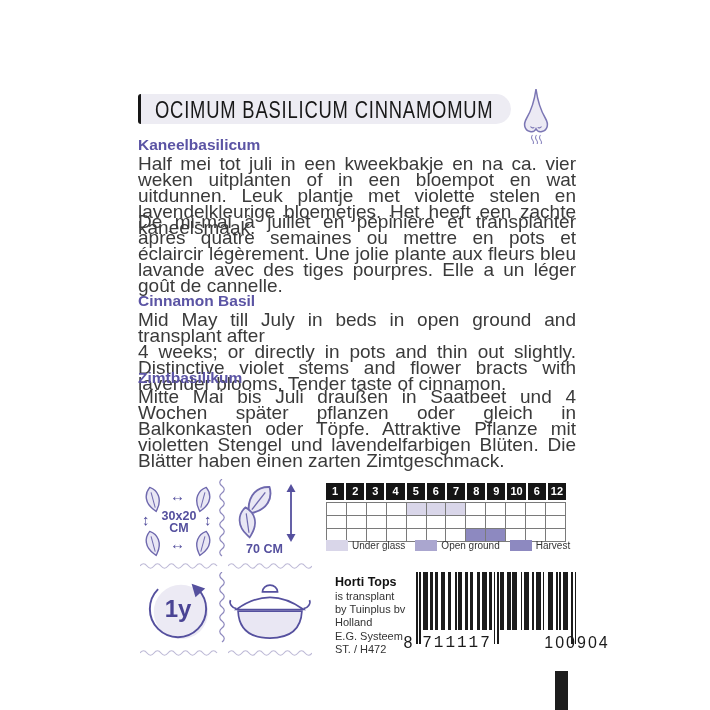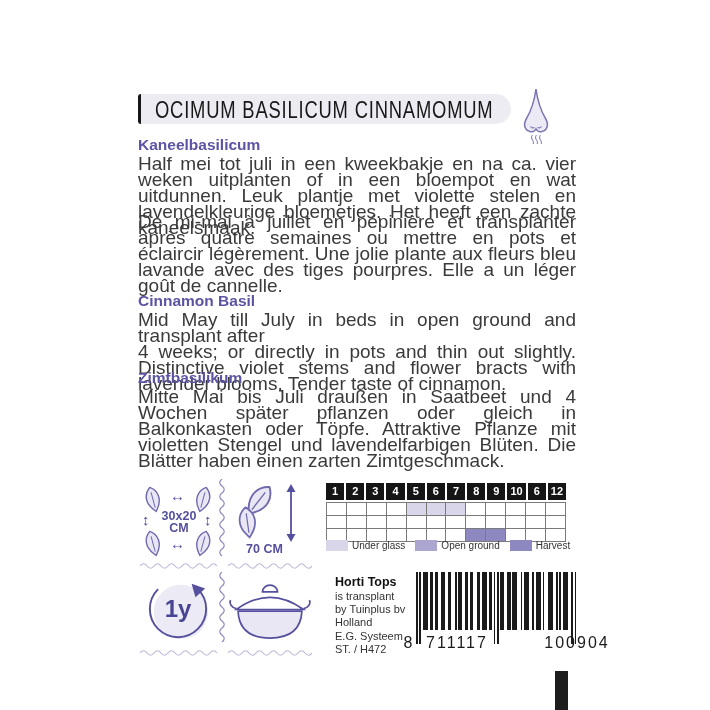--- a/index.html
+++ b/index.html
@@ -67,21 +67,21 @@
   .distributor{position:absolute;left:335px;top:575px;width:90px;}
   .distributor .dname{font-size:12.5px;font-weight:bold;color:#111;margin:0 0 1px 0;}
   .distributor .dline{font-size:11px;color:#333;line-height:13.2px;}
   .barcode{position:absolute;left:416px;top:572px;width:162px;height:80px;}
   .bars{display:flex;align-items:flex-start;height:72px;}
   .bc-digit{
     position:absolute;bottom:0;font-size:16px;color:#1b1b1b;letter-spacing:2px;
     text-align:center;
   }
   .bc-lead{left:-14px;width:12px;letter-spacing:0;}
-  .bc-left{left:6px;width:70px;}
+  .bc-left{left:6px;width:70px;font-family:Liberation Mono, monospace;}
   .bc-right{left:86px;width:70px;margin-left:40px;}
   .reg-mark{position:absolute;left:555px;top:671px;width:13px;height:39px;background:#1d1d1d;}
   .squiggle{position:absolute;}
 </style>
 </head>
 <body>
 
 <svg width="0" height="0" style="position:absolute">
   <defs>
     <g id="leaf-shape">

